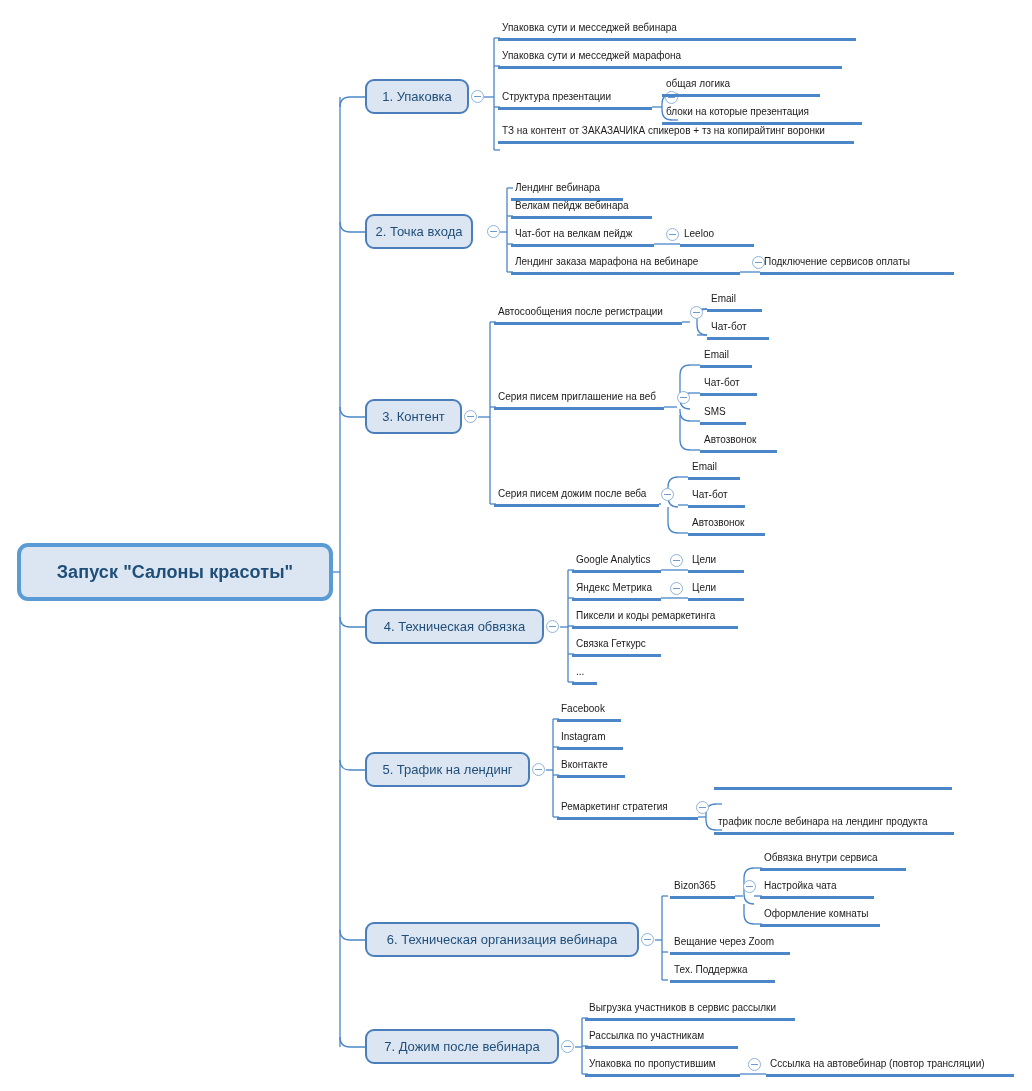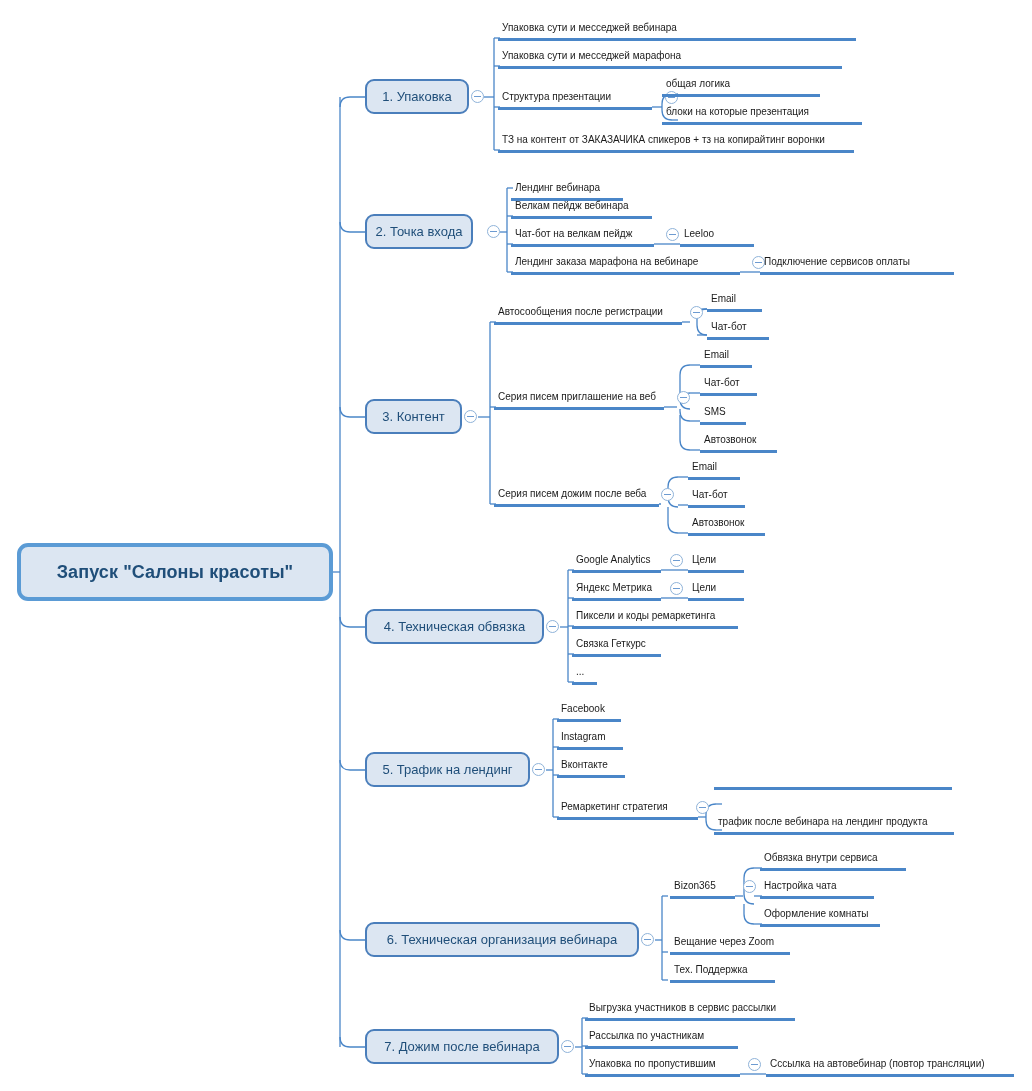--- a/index.html
+++ b/index.html
@@ -259,21 +259,21 @@
       </div>
       <div class="toggle" style="left: 665px; top: 91px;"></div>
       <div class="leaf" style="left: 662px; top: 77px;">
         <span class="leaf-label">общая логика</span>
         <span class="leaf-bar" style="width: 158px;"></span>
       </div>
       <div class="leaf" style="left: 662px; top: 105px;">
         <span class="leaf-label">блоки на которые презентация</span>
         <span class="leaf-bar" style="width: 200px;"></span>
       </div>
-      <div class="leaf" style="left: 498px; top: 133px;">
+      <div class="leaf" style="left: 498px; top: 124px;">
         <span class="leaf-label">ТЗ на контент от ЗАКАЗАЧИКА спикеров + тз на копирайтинг воронки</span>
         <span class="leaf-bar" style="width: 356px;"></span>
       </div>
       <div class="leaf" style="left: 511px; top: 181px;">
         <span class="leaf-label">Лендинг вебинара</span>
         <span class="leaf-bar" style="width: 112px;"></span>
       </div>
       <div class="leaf" style="left: 511px; top: 199px;">
         <span class="leaf-label">Велкам пейдж вебинара</span>
         <span class="leaf-bar" style="width: 141px;"></span>

